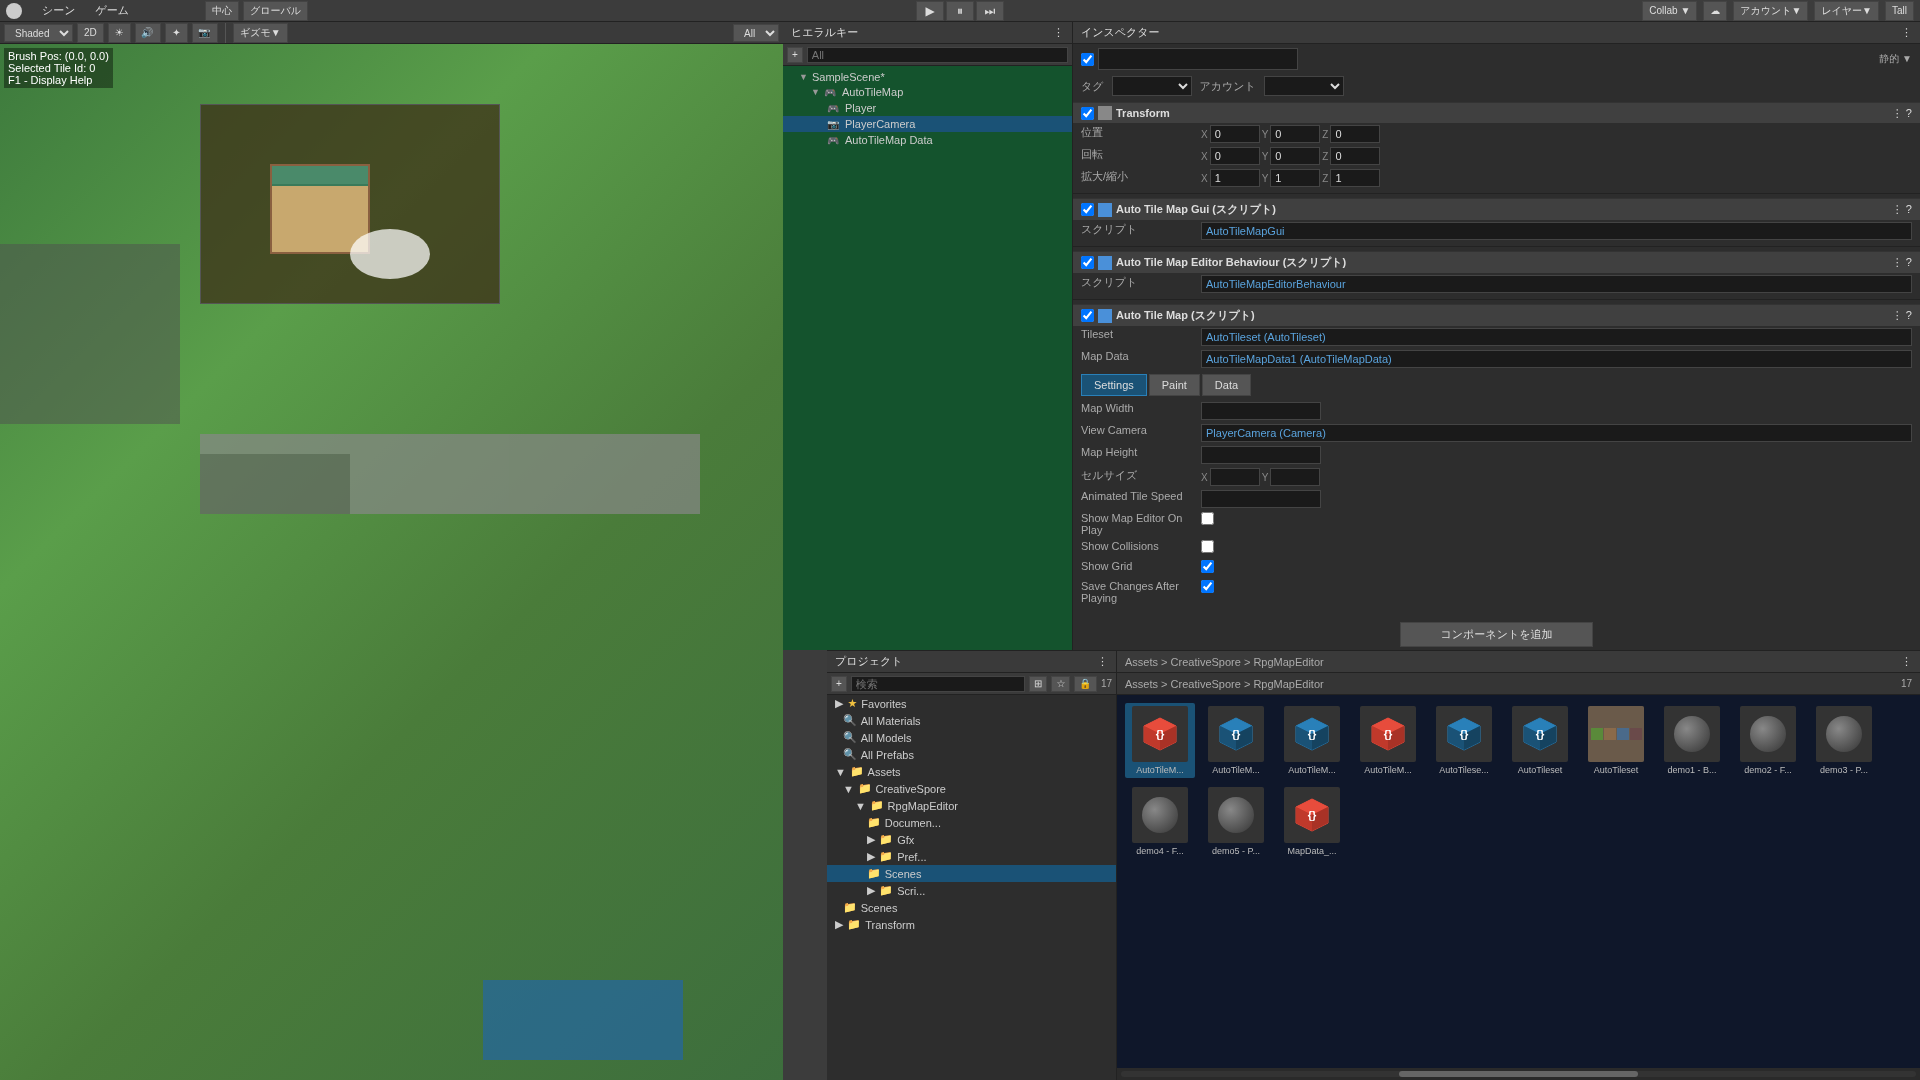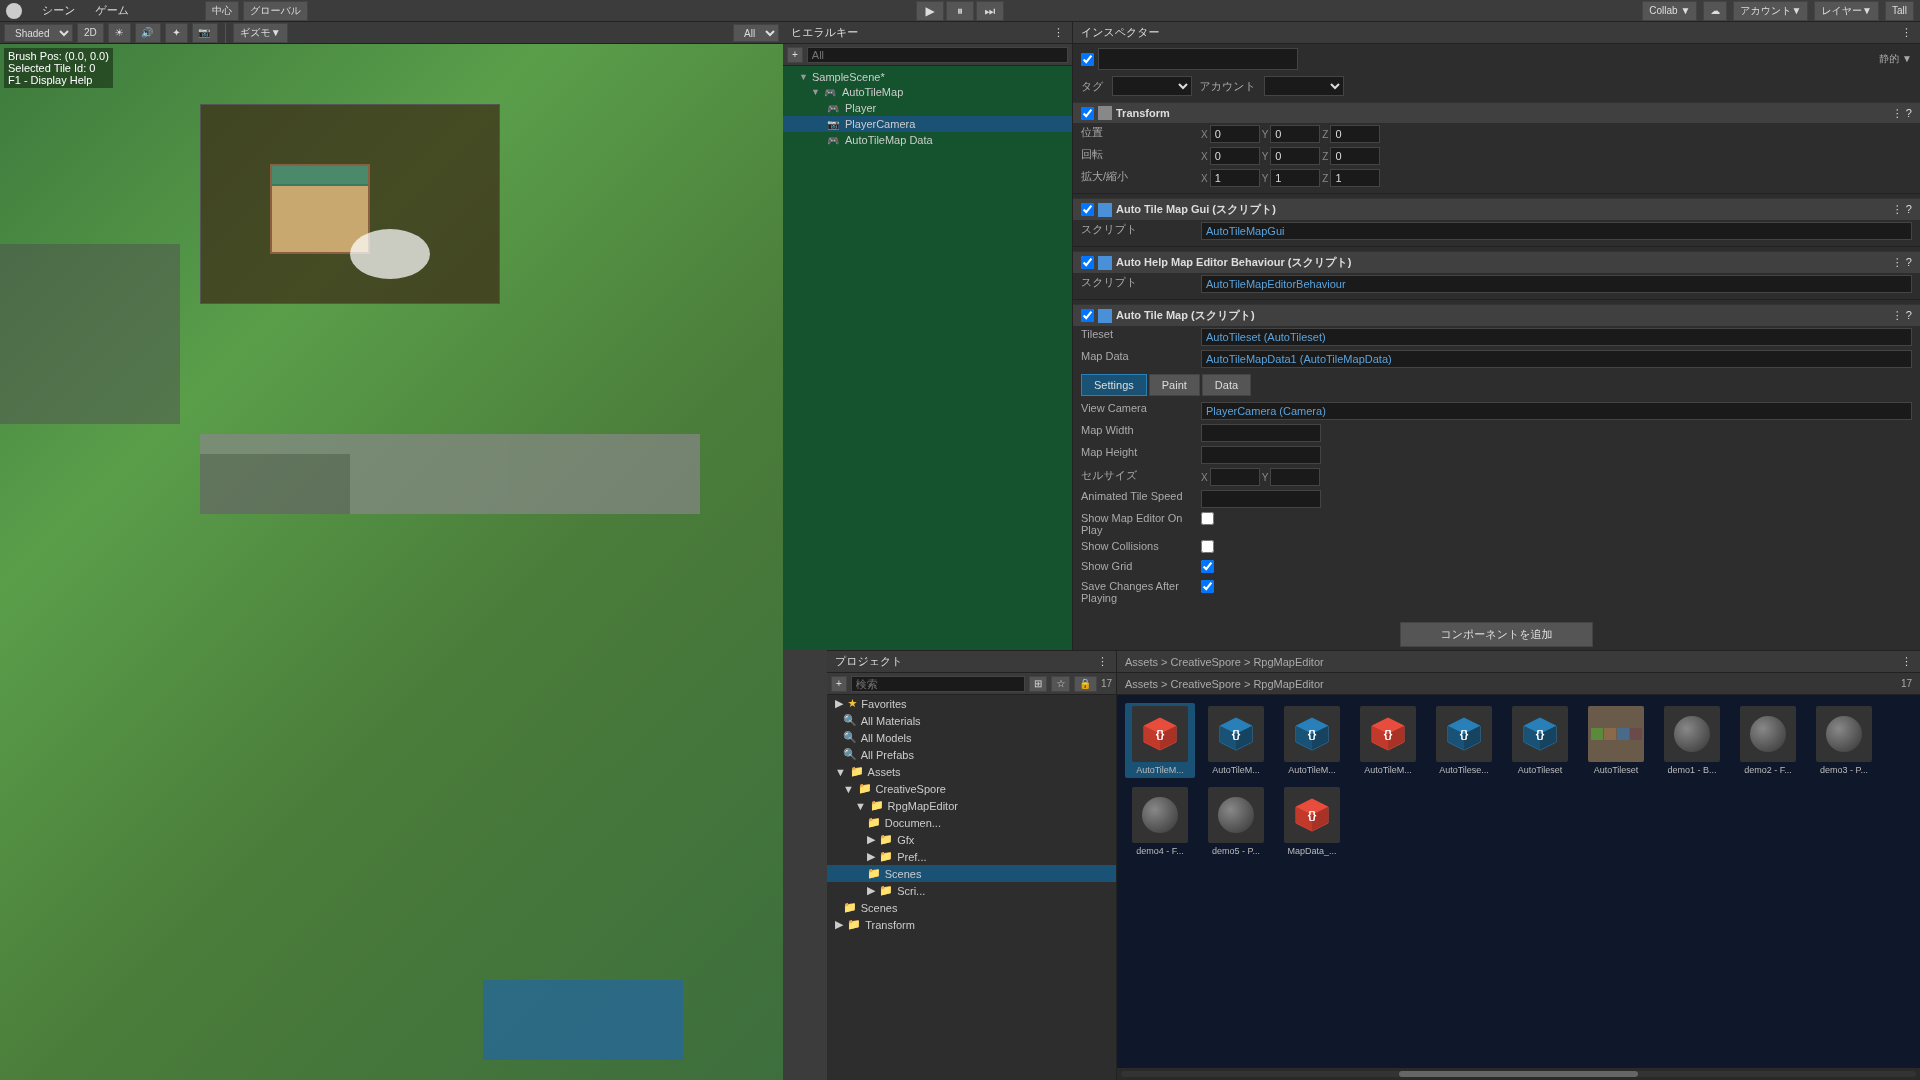--- a/index.html
+++ b/index.html
@@ -623,21 +623,21 @@
             <div class="inspector-row">
               <span class="inspector-label">スクリプト</span>
               <div class="obj-ref">AutoTileMapGui</div>
             </div>
           </div>
 
           <div class="inspector-section">
             <div class="component-header">
               <input type="checkbox" class="checkbox-input" checked="" style="">
               <span style="background:#4a90d9;width:14px;height:14px;display:inline-block;"></span>
-              <span class="inspector-title">Auto Help Map Editor Behaviour (スクリプト)</span>
+              <span class="inspector-title">Auto Tile Map Editor Behaviour (スクリプト)</span>
               <span style="margin-left:auto;">⋮ ?</span>
             </div>
             <div class="inspector-row">
               <span class="inspector-label">スクリプト</span>
               <div class="obj-ref">AutoTileMapEditorBehaviour</div>
             </div>
           </div>
 
           <div class="inspector-section">
             <div class="component-header">
@@ -657,27 +657,27 @@
               <div class="obj-ref">AutoTileMapData1 (AutoTileMapData)</div>
             </div>
 
             <div class="tab-row">
               <button class="tab-btn active">Settings</button>
               <button class="tab-btn">Paint</button>
               <button class="tab-btn">Data</button>
             </div>
 
             <div class="inspector-row">
+              <span class="inspector-label">Map Width</span>
+              <input class="inspector-input inspector-input-wide" type="number" style="">
+            </div>
+
+            <div class="inspector-row">
               <span class="inspector-label">View Camera</span>
               <div class="obj-ref">PlayerCamera (Camera)</div>
-            </div>
-
-            <div class="inspector-row">
-              <span class="inspector-label">Map Width</span>
-              <input class="inspector-input inspector-input-wide" type="number" style="">
             </div>
 
             <div class="inspector-row">
               <span class="inspector-label">Map Height</span>
               <input class="inspector-input inspector-input-wide" type="number" style="">
             </div>
 
             <div class="inspector-row">
               <span class="inspector-label">セルサイズ</span>
               <div class="coord-input inspector-value">

